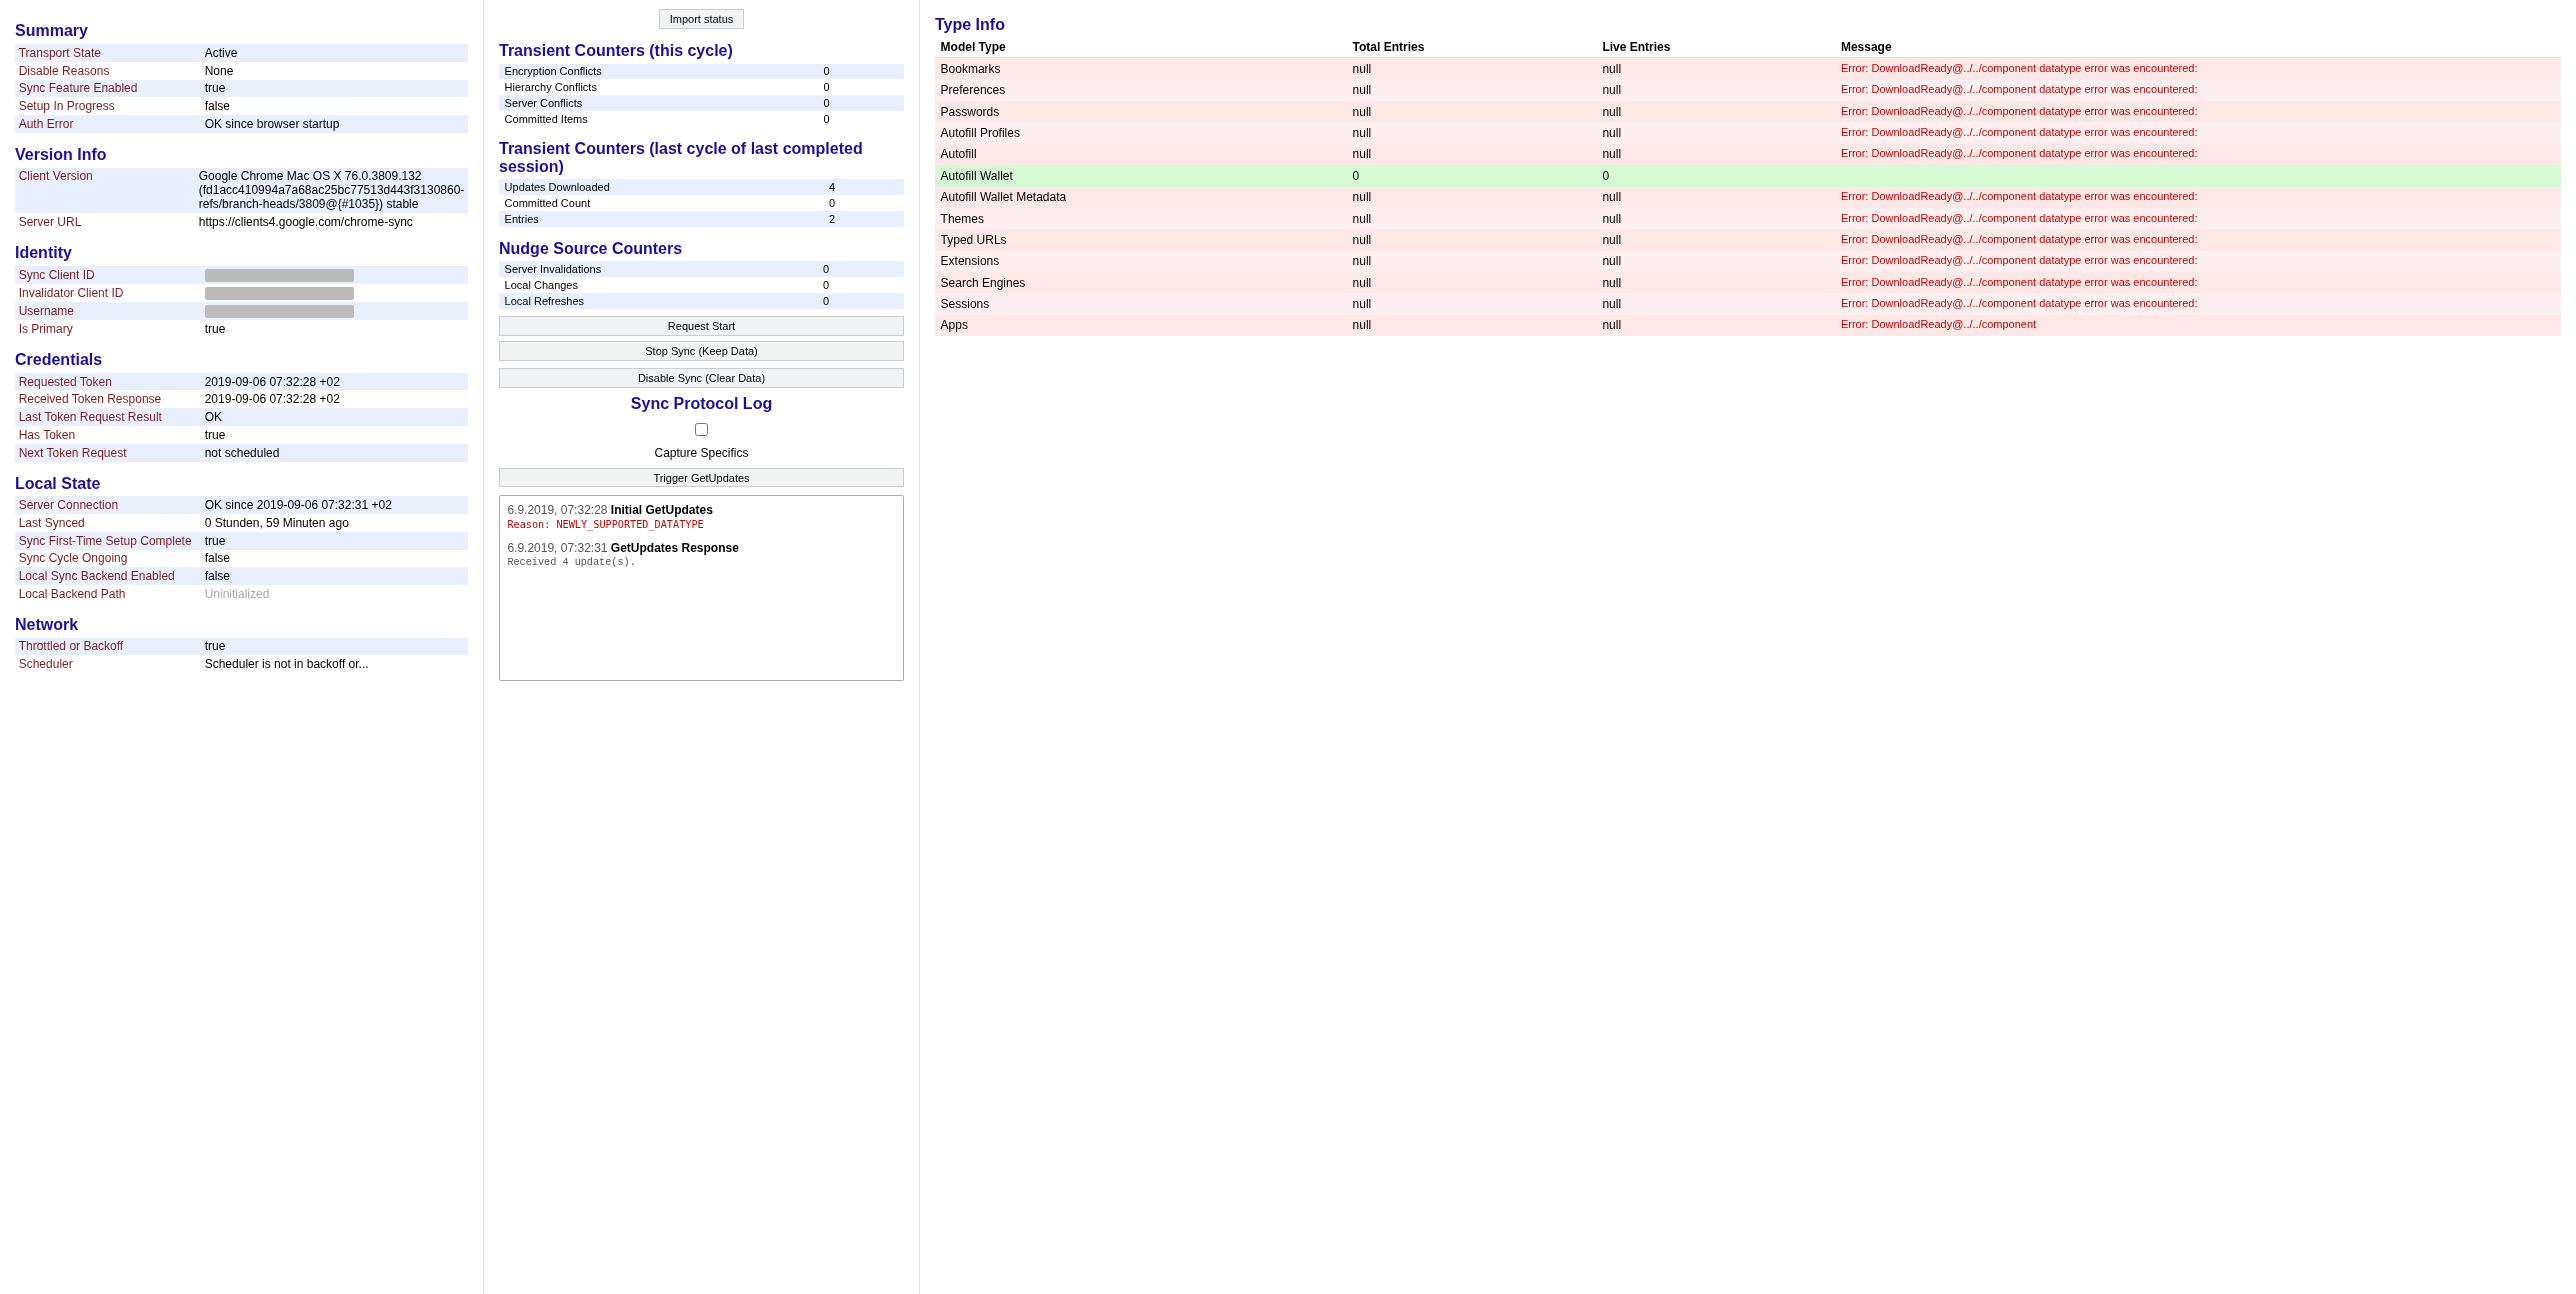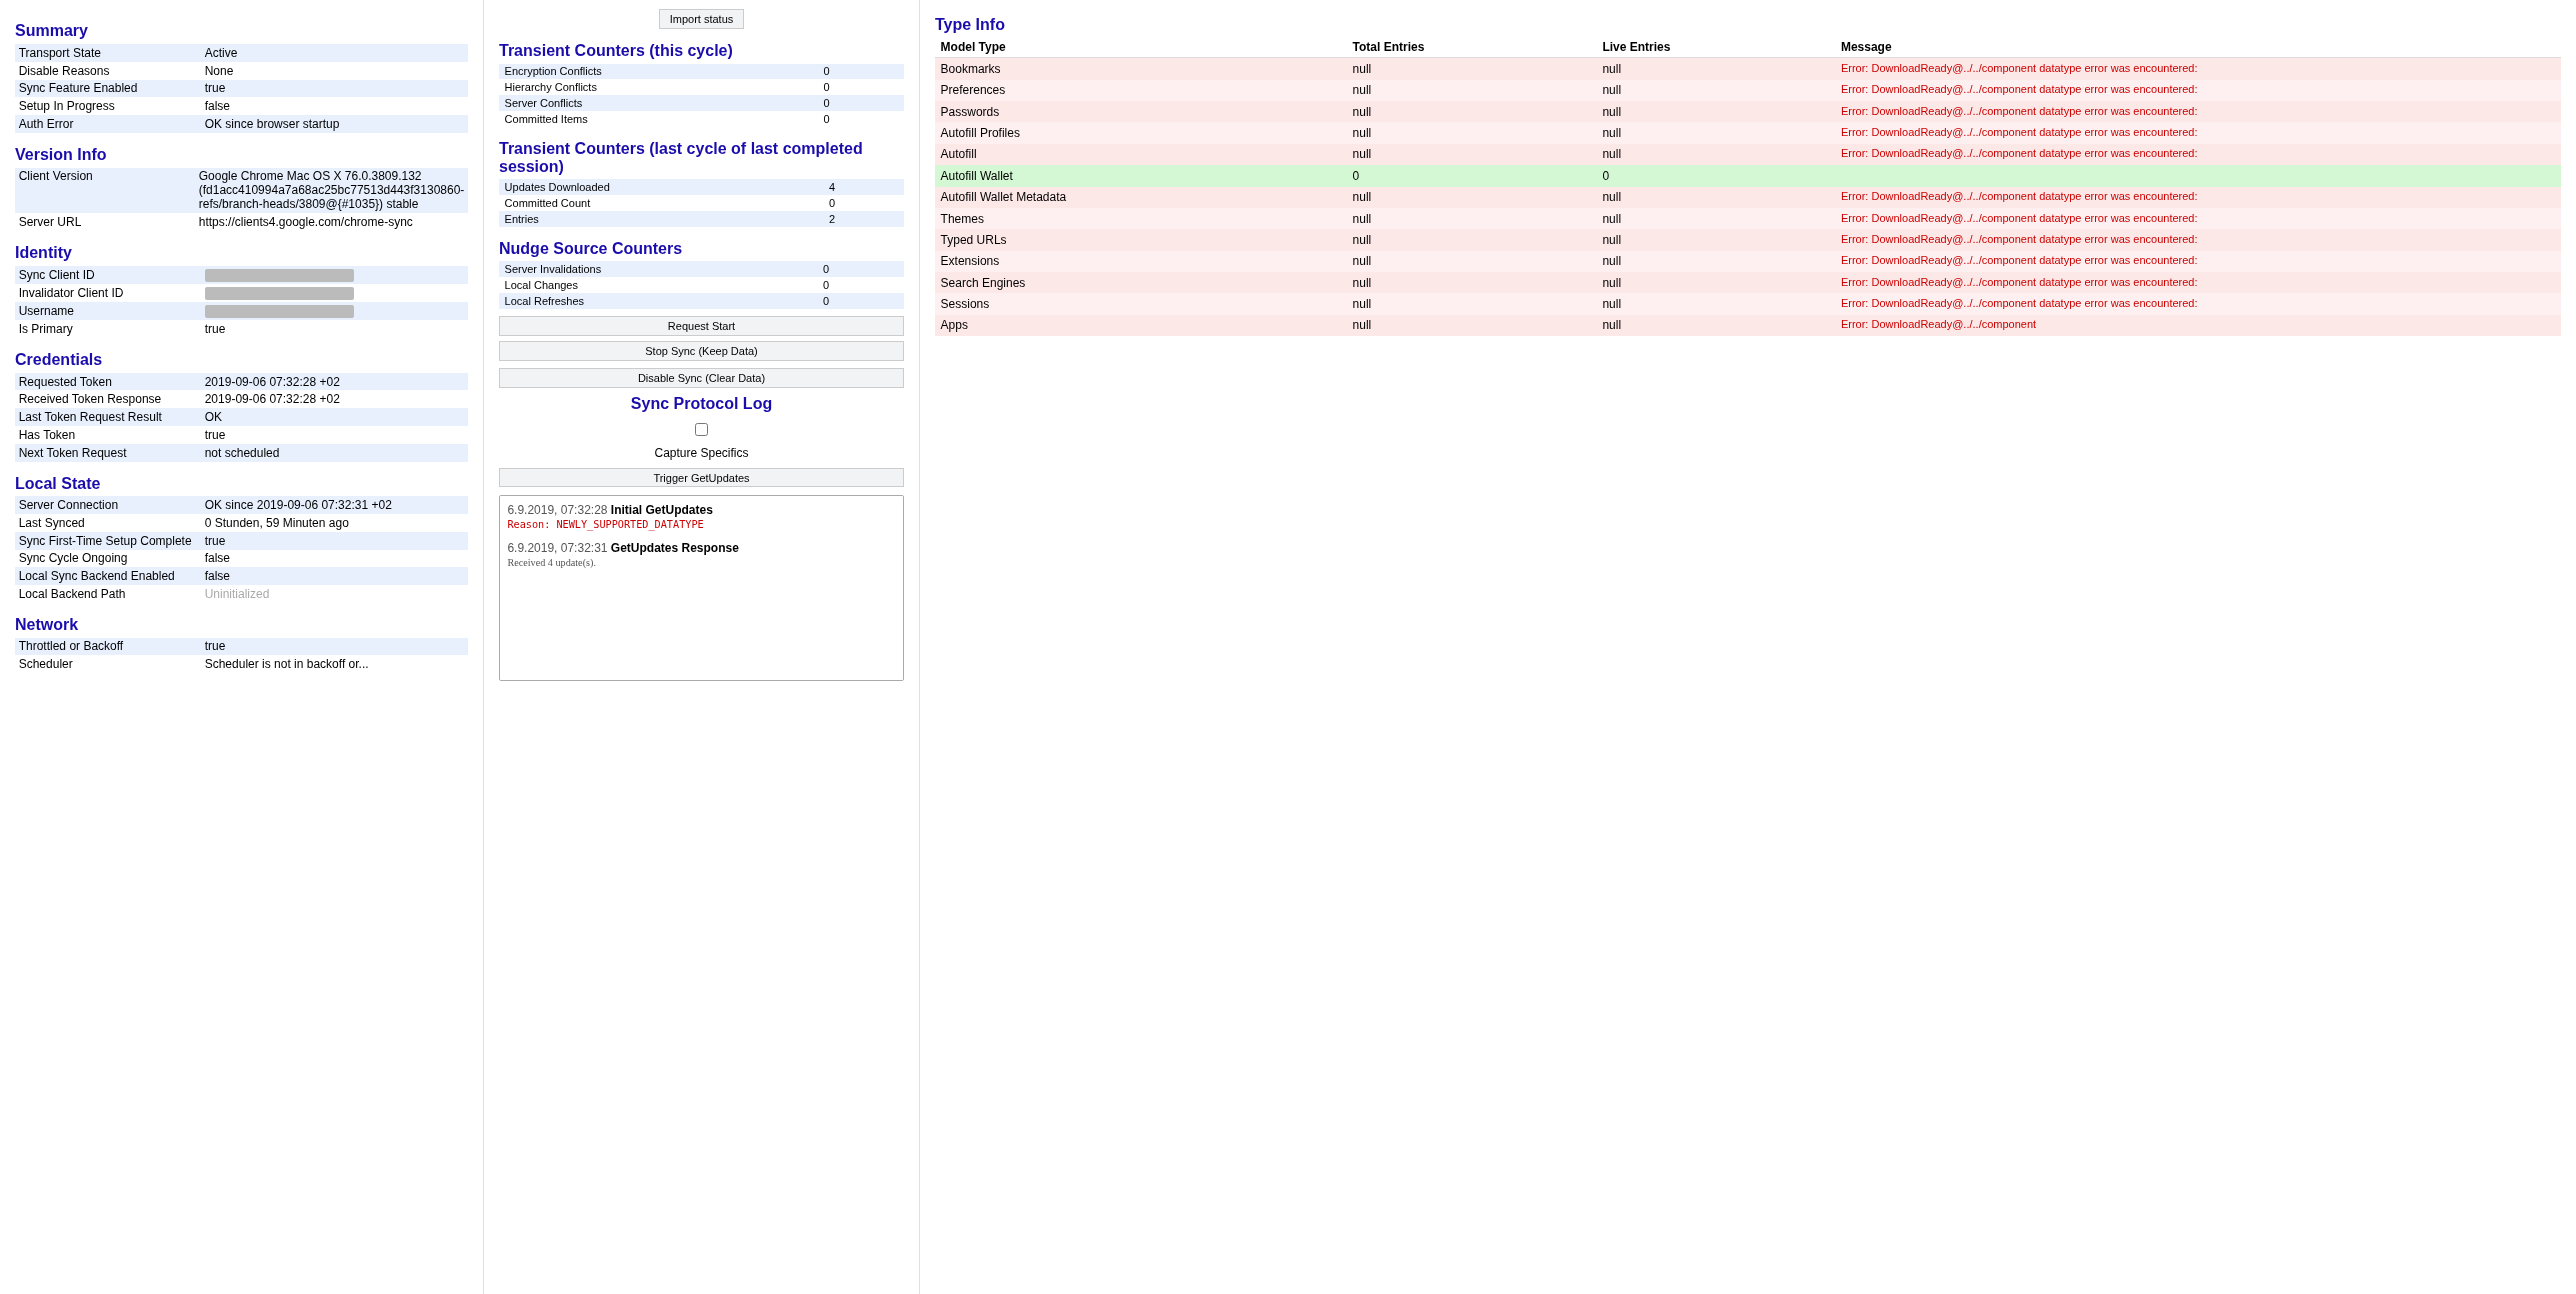--- a/index.html
+++ b/index.html
@@ -36,21 +36,21 @@
     }
     .info-table tr:nth-child(even) td {
       background: #fff;
     }
     .info-table td {
       padding: 1.9px 3.7px;
       vertical-align: top;
       font-size: 12px;
     }
     .info-table td:first-child {
-      color: #000000;
+      color: #7f1d1d;
       width: 186px;
       white-space: nowrap;
     }
     .info-table td:last-child {
       color: #000;
     }
     .blurred {
       background: #bbb;
       display: inline-block;
       width: 149px;
@@ -128,21 +128,21 @@
     }
     .log-entry-sub {
       color: #c00;
       font-size: 10.2px;
       font-family: monospace;
       margin-top: 1.9px;
     }
     .log-entry-sub2 {
       color: #555;
       font-size: 10.2px;
-      font-family: Liberation Serif, serif;
+      font-family: Liberation Mono, monospace;
       margin-top: 1.9px;
     }
     .import-status-row {
       text-align: center;
       margin-bottom: 9.3px;
     }
     
     .right-col {
       flex: 1;
       padding: 3px 15px;

